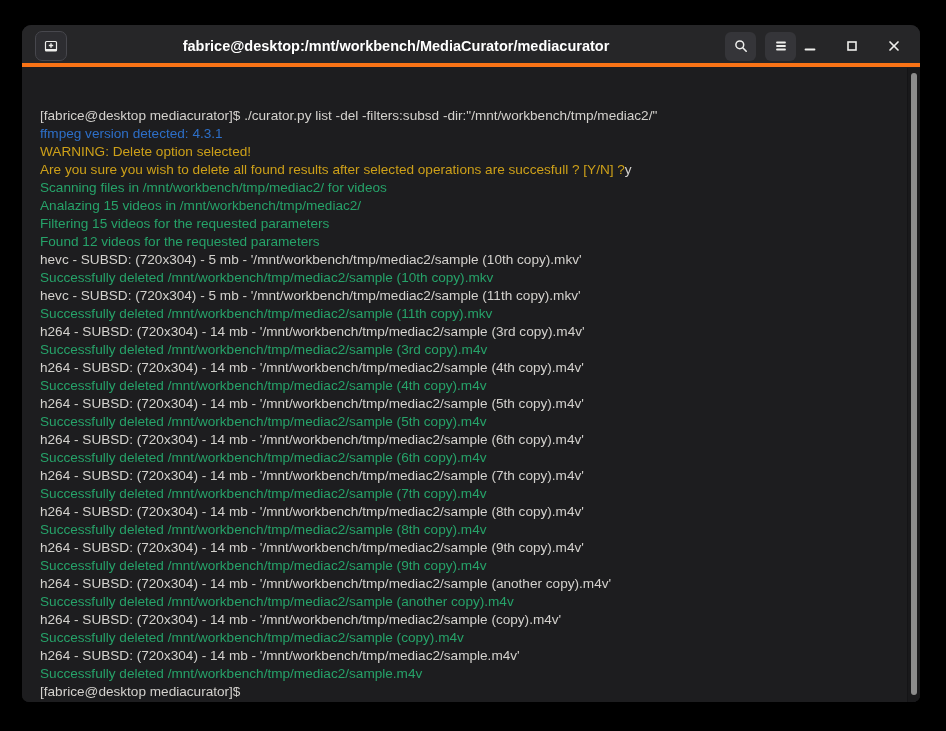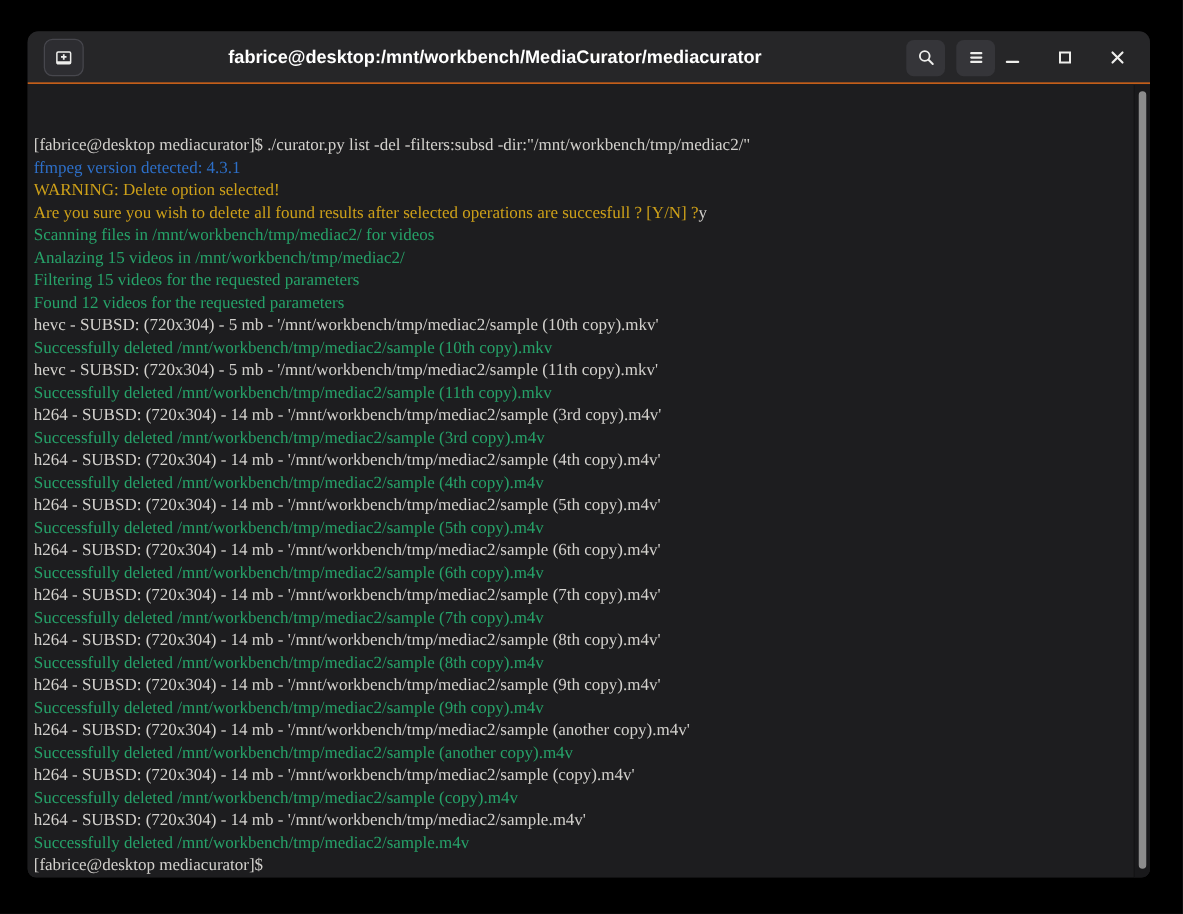--- a/index.html
+++ b/index.html
@@ -16,21 +16,21 @@
     width:898px; height:677px;
     border-radius:9px 9px 7px 7px;
     overflow:hidden;
     background:#1d1d1f;
     box-shadow:0 3px 14px rgba(0,0,0,0.65);
   }
   .headerbar {
     position:relative;
     height:42px;
     background:#262628;
-    border-bottom:1px solid #f97316;
+    border-bottom:4px solid #f97316;
   }
   .window-title {
     position:absolute; left:80px; right:230px; top:0; height:42px;
     line-height:42px; text-align:center;
     color:#ffffff; font-weight:700; font-size:14.5px;
     white-space:nowrap; overflow:hidden;
   }
   .btn-newtab {
     position:absolute; left:13px; top:6px;
     width:32px; height:30px;
@@ -55,24 +55,24 @@
   .winctl {
     width:28px; height:42px;
     display:flex; align-items:center; justify-content:center;
     cursor:pointer;
   }
   .winctl:first-of-type { margin-left:10px; }
   .winctl + .winctl { margin-left:14px; }
   .terminal {
     position:absolute; top:43px; left:0; right:0; bottom:0;
     background:#1d1d1f;
-    font-family:Liberation Serif, serif;
+    font-family:Liberation Sans, sans-serif;
     font-size:13.6px; line-height:18px;
     white-space:pre;
-    padding:3px 0 0 5px;
+    padding:3px 0 0 18px;
     cursor:text;
     overflow:hidden;
   }
   .tline { height:18px; }
   .scroll-track {
     position:absolute; top:43px; right:0; bottom:0; width:13px;
     background:#19191b;
     border-left:1px solid #141416;
   }
   .scroll-thumb {

